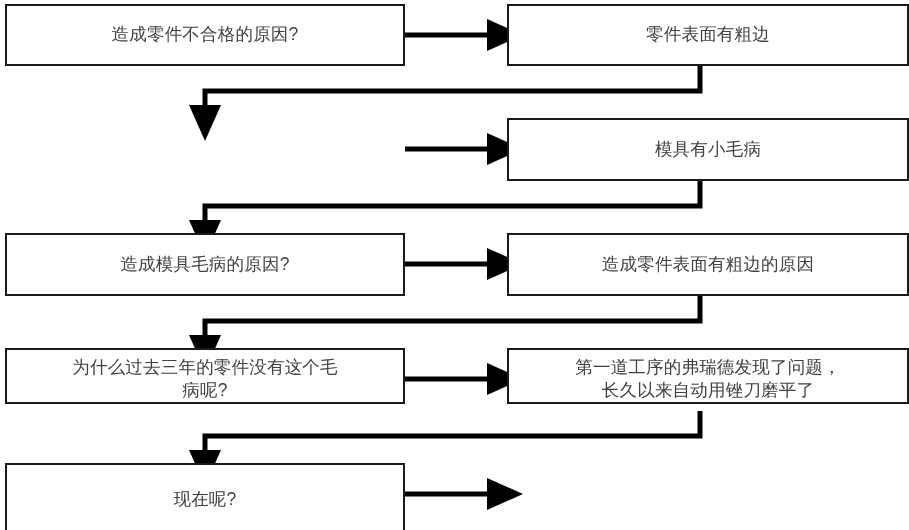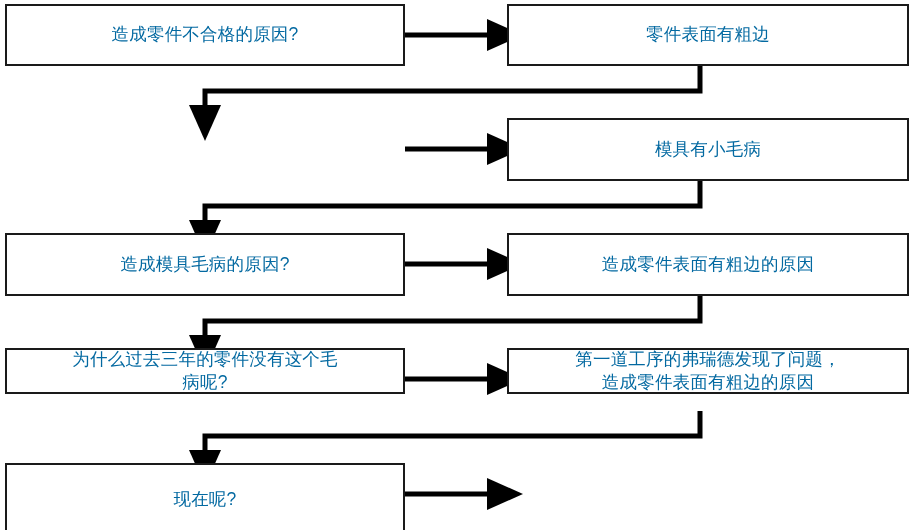--- a/index.html
+++ b/index.html
@@ -33,34 +33,34 @@
     background: #ffffff;
     display: flex;
     align-items: center;
     justify-content: center;
     text-align: center;
   }
   .node-label {
     display: block;
     font-size: 17.5px;
     line-height: 1.32;
-    color: #0369a1;
+    color: #404040;
     letter-spacing: 0.2px;
     white-space: pre-line;
     padding: 0 8px;
   }
   
   .col-left  { left: 5px;   width: 400px; }
   .col-right { left: 507px; width: 402px; }
 
   
   .row-1 { top: 4px;   height: 62px; }
   .row-2 { top: 118px; height: 63px; }
   .row-3 { top: 233px; height: 63px; }
-  .row-4 { top: 348px; height: 46px; }
+  .row-4 { top: 348px; height: 56px; align-items: flex-end; }
   .row-5 { top: 463px; height: 73px; }
 </style>
 </head>
 <body>
 
 <div id="chart-root">
 
   <svg class="flow-svg" viewBox="0 0 909 530">
     <defs>
       <marker id="arrow-right" markerWidth="9" markerHeight="9" refX="1" refY="3.2" orient="auto" markerUnits="strokeWidth">
@@ -104,20 +104,20 @@
   <div class="node-box col-right row-3">
     <span class="node-label">造成零件表面有粗边的原因</span>
   </div>
 
   <div class="node-box col-left row-4">
     <span class="node-label">为什么过去三年的零件没有这个毛
 病呢?</span>
   </div>
   <div class="node-box col-right row-4">
     <span class="node-label">第一道工序的弗瑞德发现了问题，
-造成零件表面有粗边的原因</span>
+长久以来自动用锉刀磨平了</span>
   </div>
 
   <div class="node-box col-left row-5">
     <span class="node-label">现在呢?</span>
   </div>
 
 </div>
 
 </body></html>

